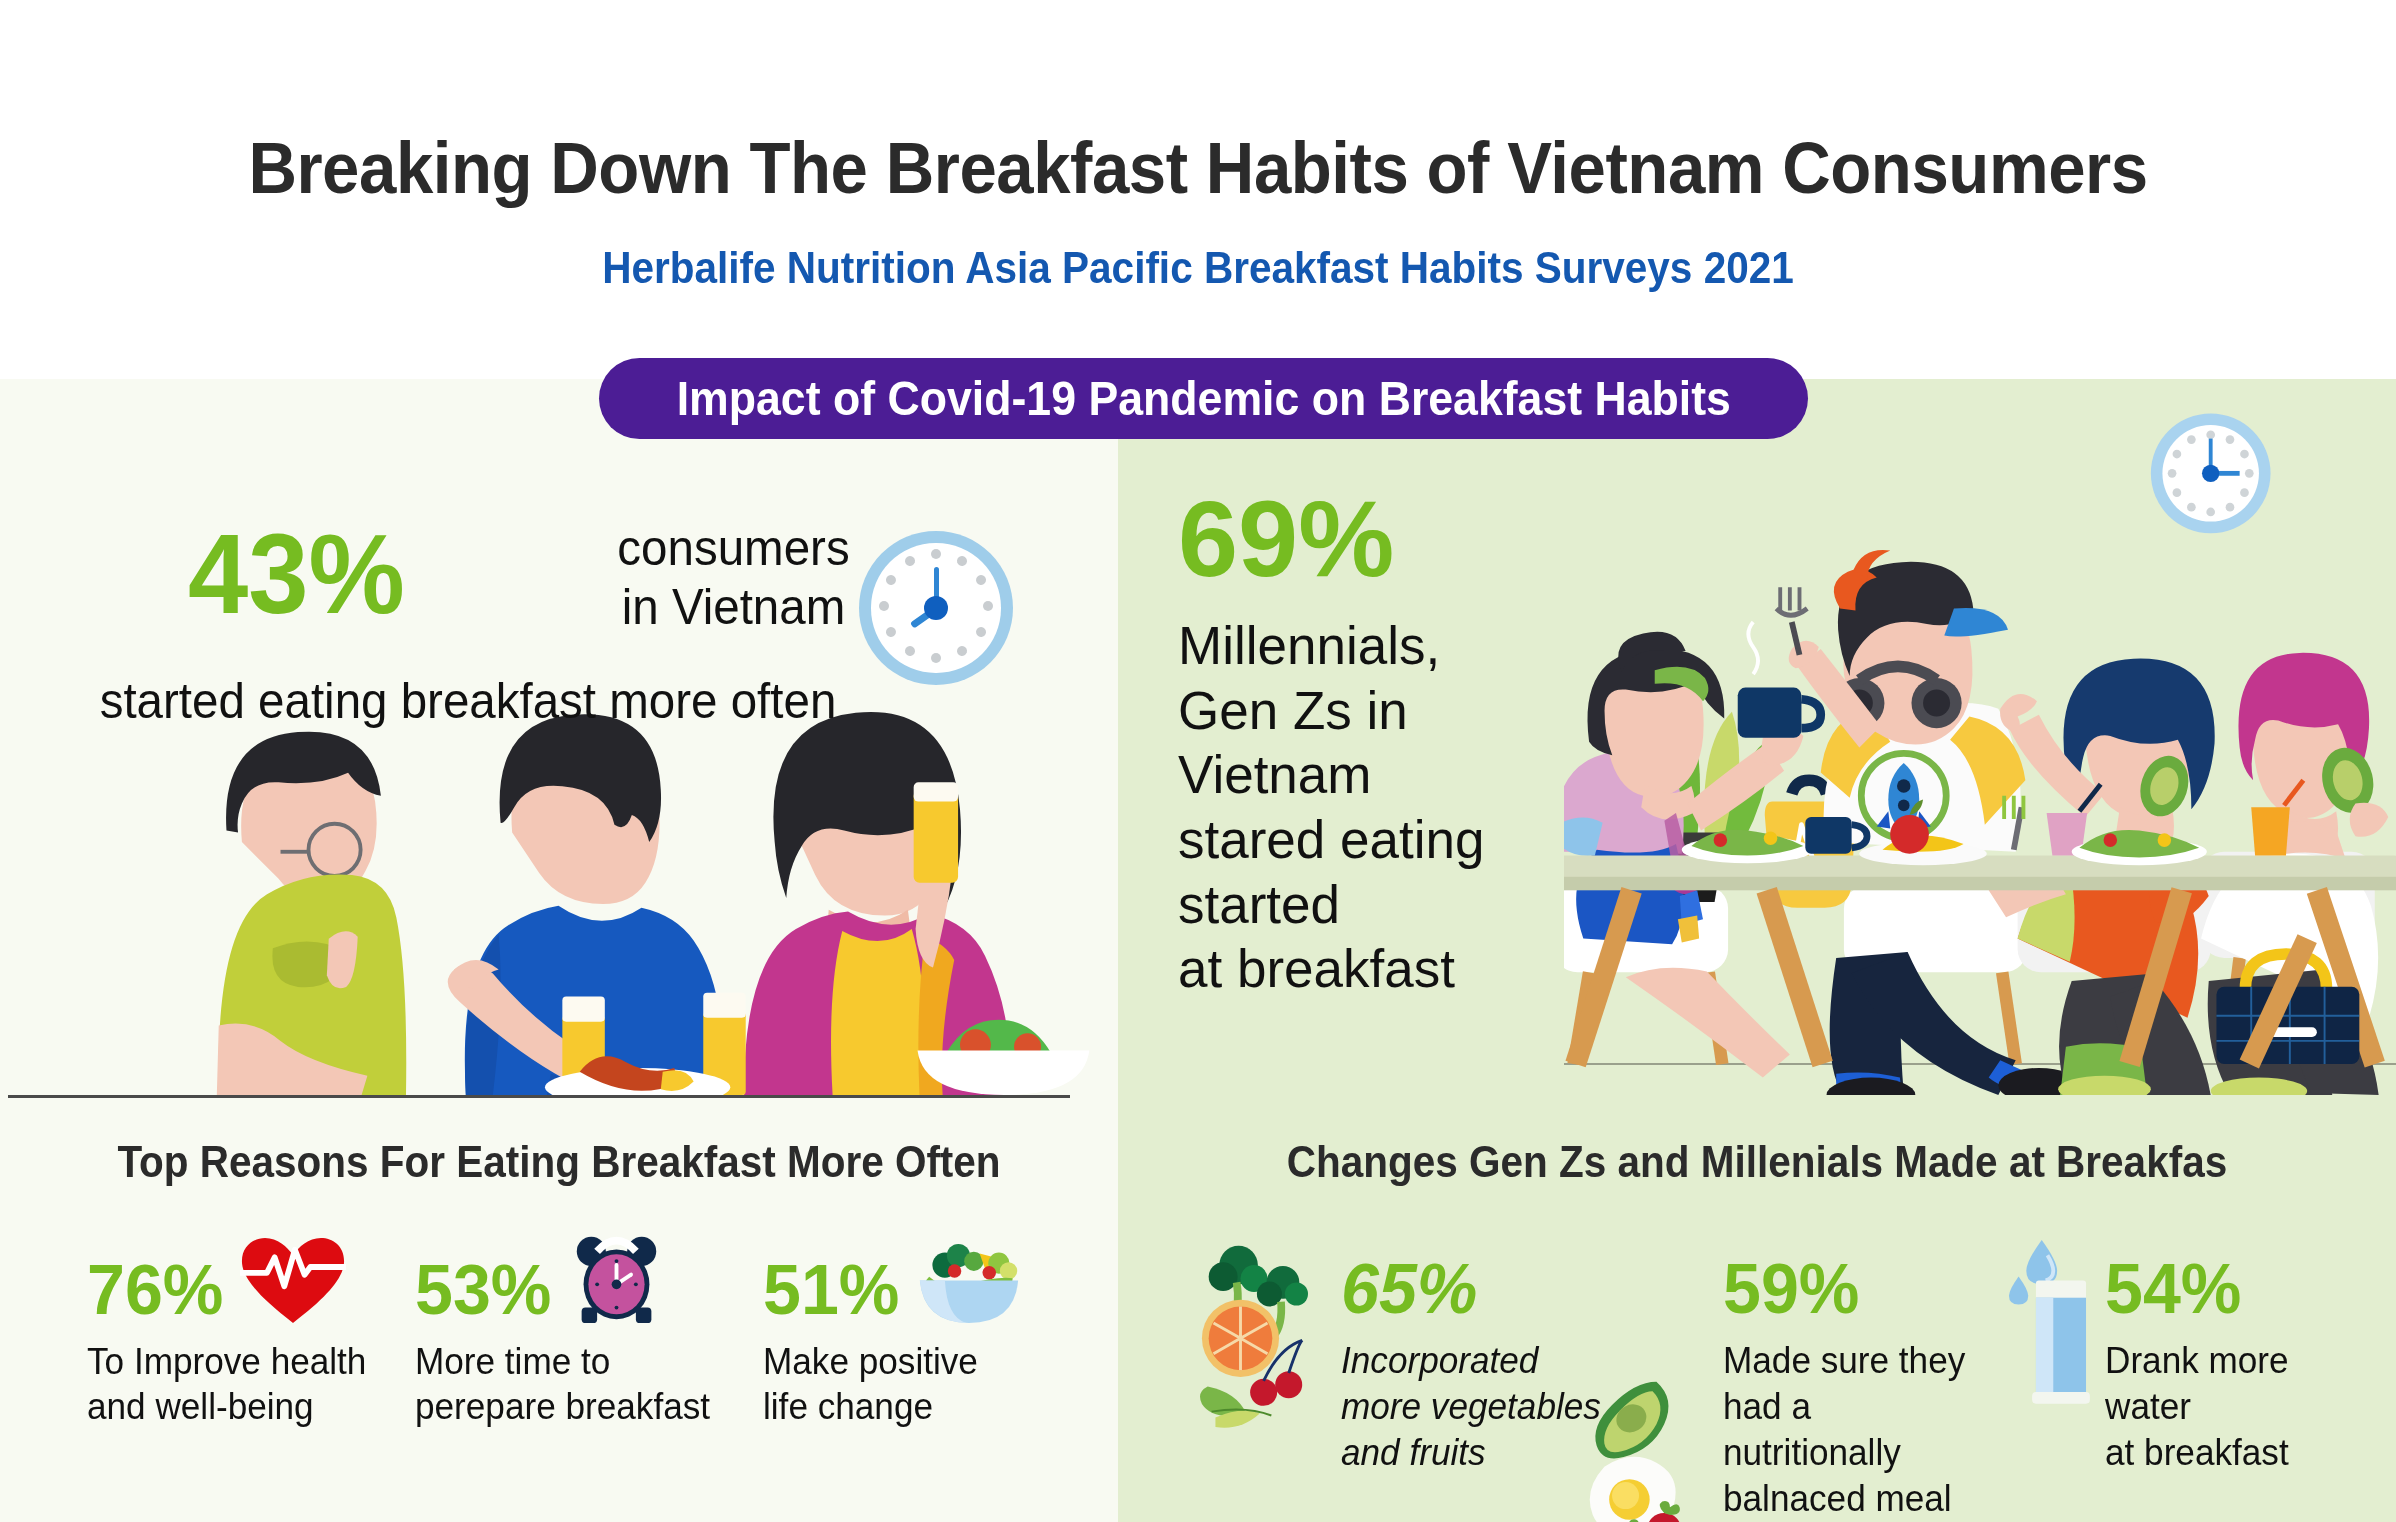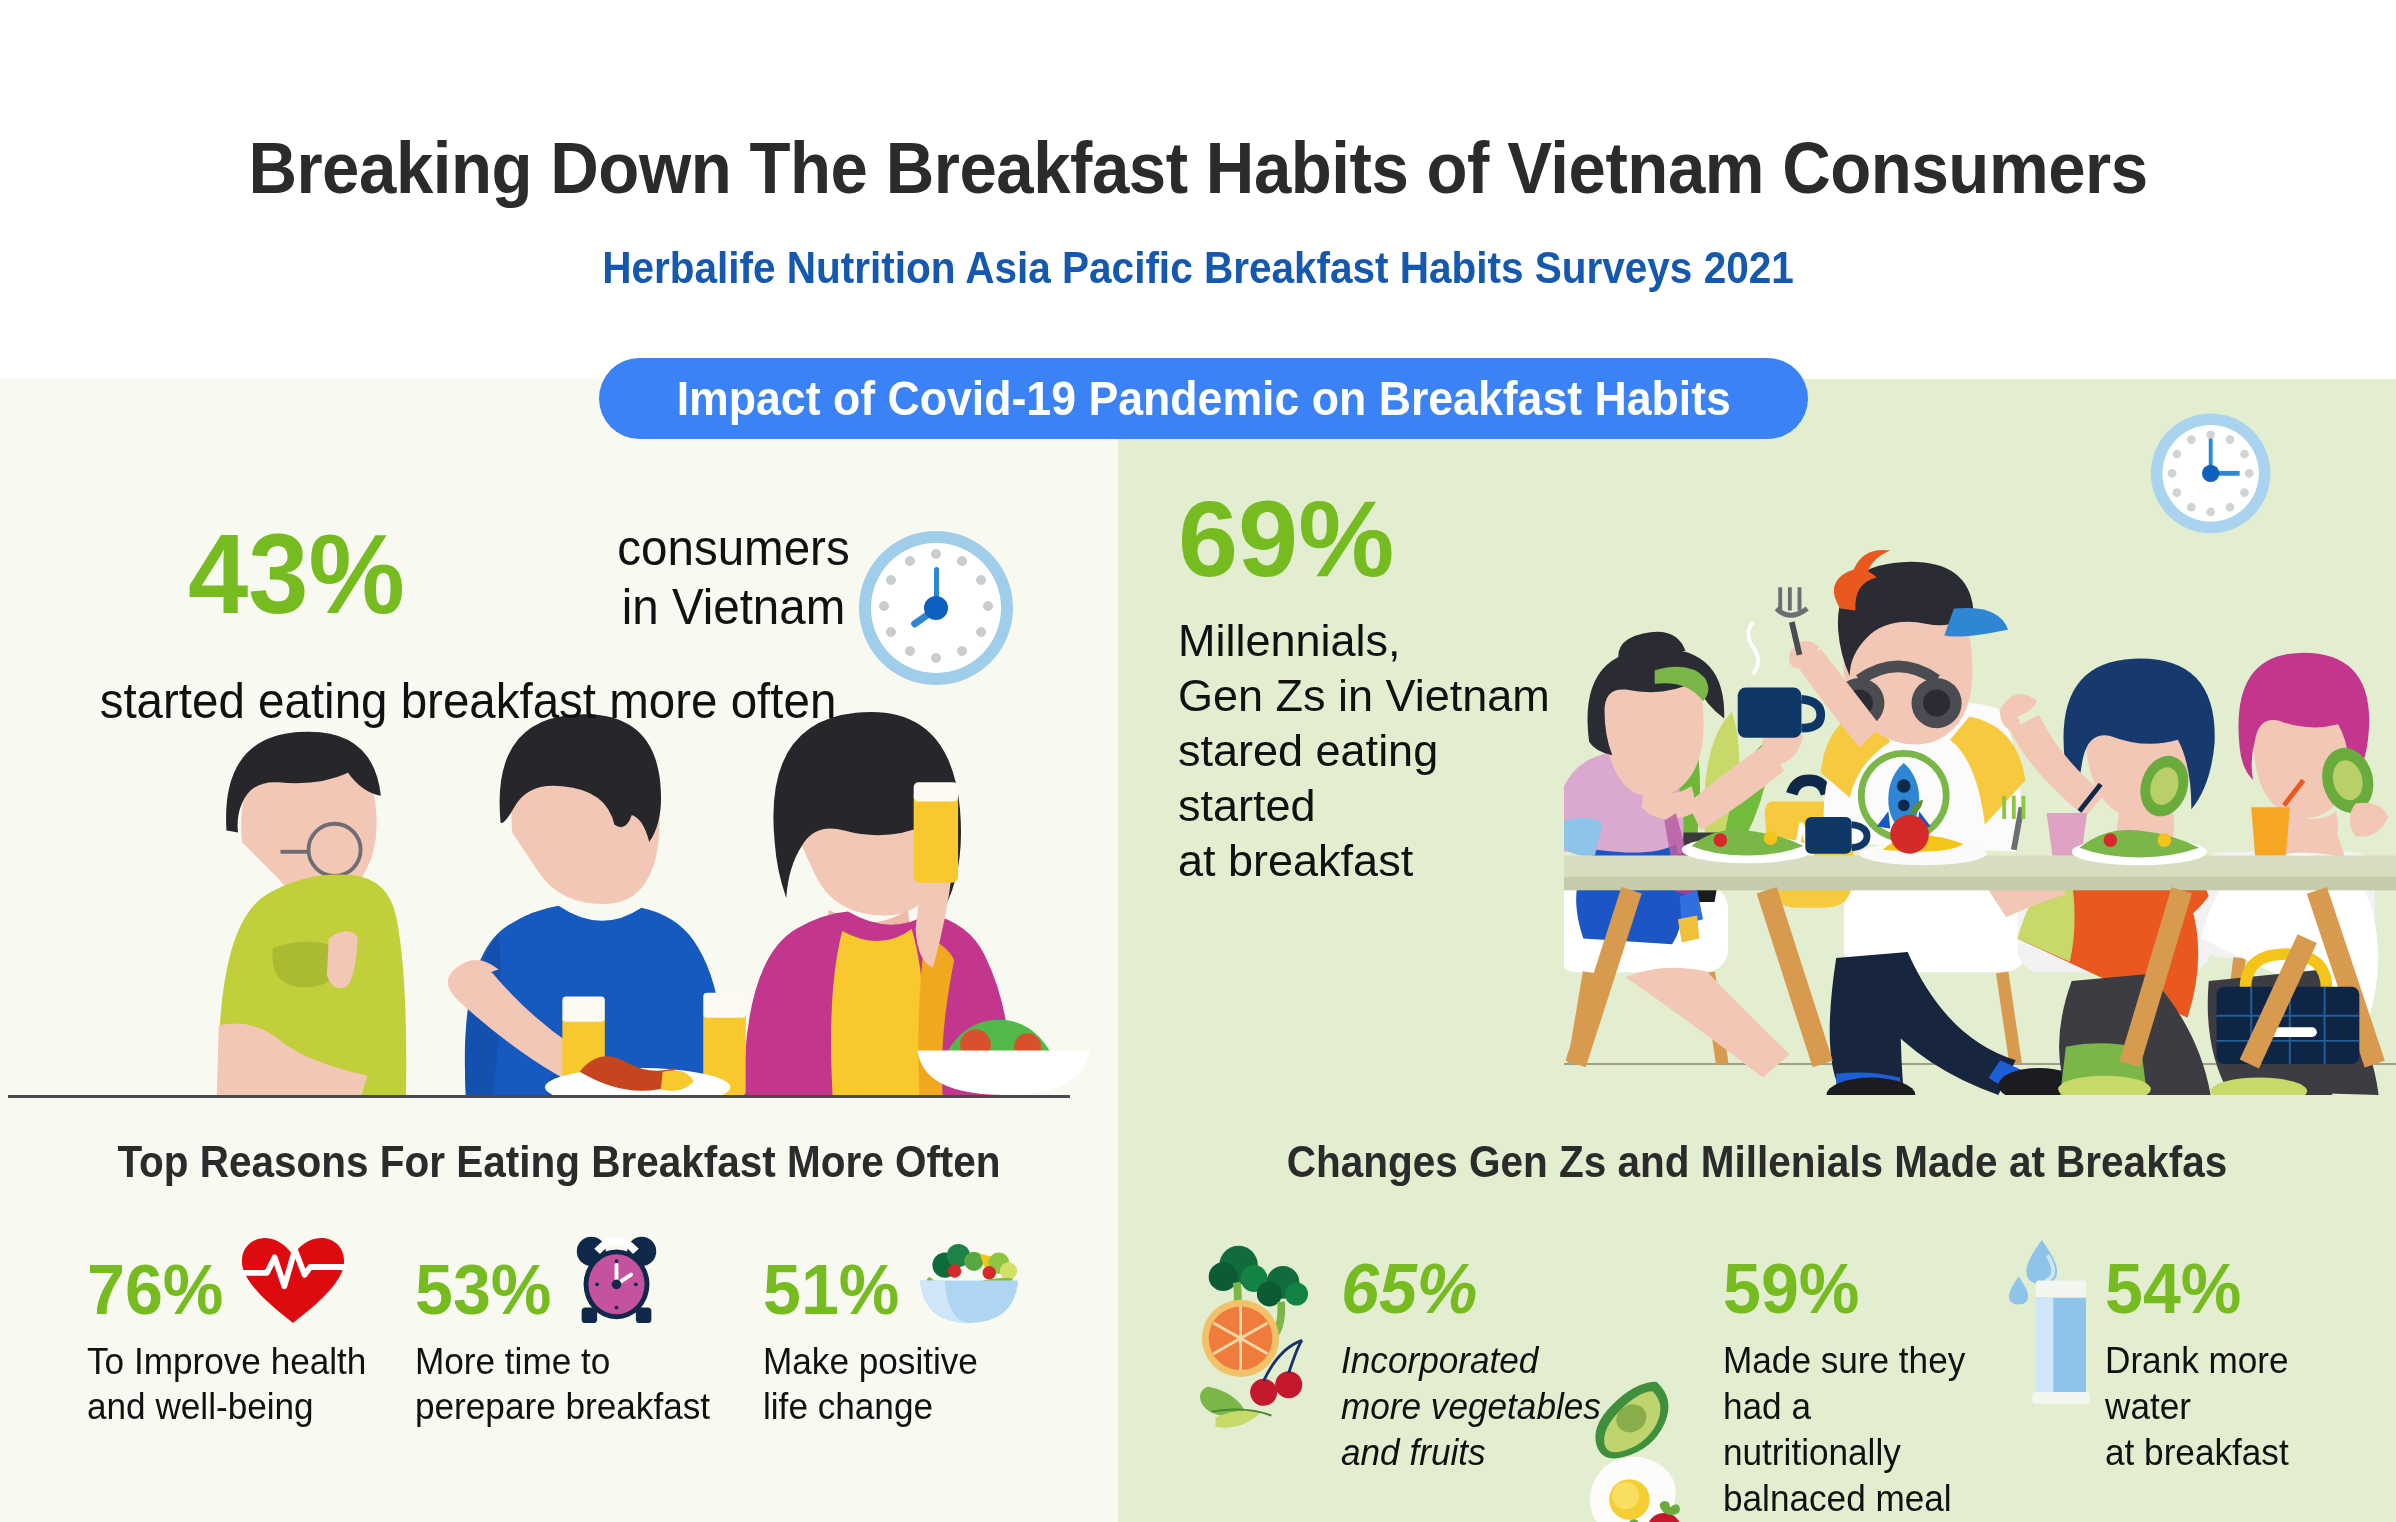--- a/index.html
+++ b/index.html
@@ -35,21 +35,21 @@
     background: #f8faf2;
   }
   .panel-right {
     position: absolute; left: 1118px; top: 367px; width: 1278px; height: 1156px;
     background: #e3eed0;
   }
 
   
   .banner {
     position: absolute; left: 599px; top: 346px; width: 1209px; height: 81px;
-    background: #3b82f6; border-radius: 41px;
+    background: #4c1d95; border-radius: 41px;
     display: flex; align-items: center; justify-content: center;
     z-index: 30;
   }
   .banner span {
     font-family: "Liberation Sans Narrow", "Liberation Sans", sans-serif;
     font-weight: 700; font-size: 48px; color: #ffffff;
     transform: scaleX(0.93); white-space: nowrap;
   }
 
   
@@ -483,21 +483,21 @@
         <rect x="676" y="610" width="148" height="80" rx="8" fill="#0f2545"></rect>
         <path d="M676 640 h148 M676 666 h148 M712 610 v80 M752 610 v80 M788 610 v80" stroke="#2f86d4" stroke-width="2" opacity="0.6"></path>
         <rect x="722" y="652" width="58" height="10" rx="5" fill="#ffffff"></rect>
       </g>
       <path d="M770 560 l-60 130" stroke="#d79a4f" stroke-width="22"></path>
     </svg>
   </div>
 
   <div style="position:absolute; left:1178px; top:473px; width:415px; z-index:7;">
     <div style="font-family:'Liberation Sans',sans-serif; font-weight:700; font-size:108px; color:#76bc21; line-height:1;">69%</div>
-    <div style="margin-top:21px; font-family:'Liberation Sans',sans-serif; font-weight:400; font-size:45px; color:#111; line-height:1.22;">
+    <div style="margin-top:21px; font-family:'Liberation Sans',sans-serif; font-weight:400; font-size:53px; color:#111; line-height:1.22;">
       <div>Millennials,</div>
       <div>Gen Zs in Vietnam</div>
       <div>stared eating</div>
       <div>started</div>
       <div>at breakfast</div>
     </div>
   </div>
 
   <div class="sec-head-right">Changes Gen Zs and Millenials Made at Breakfas</div>
 

